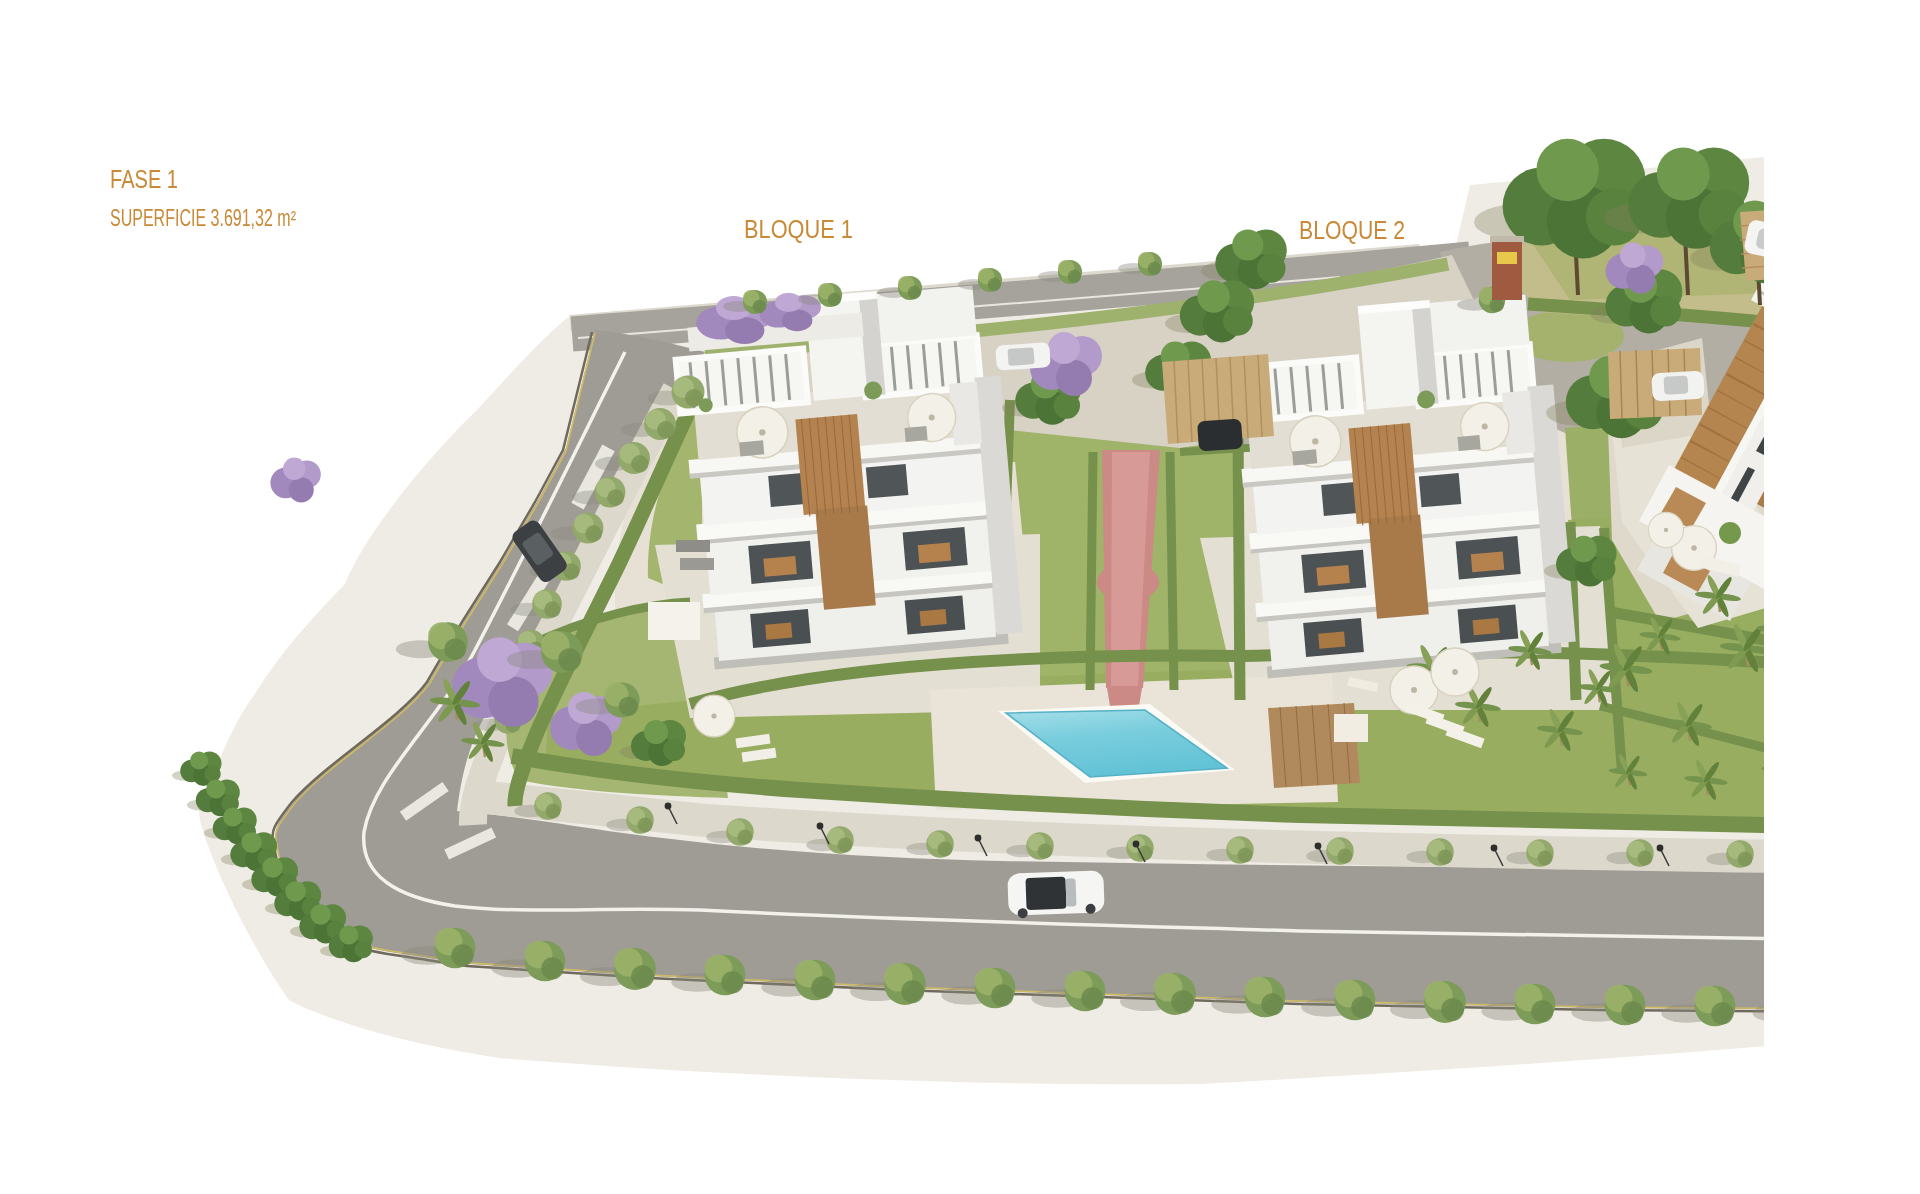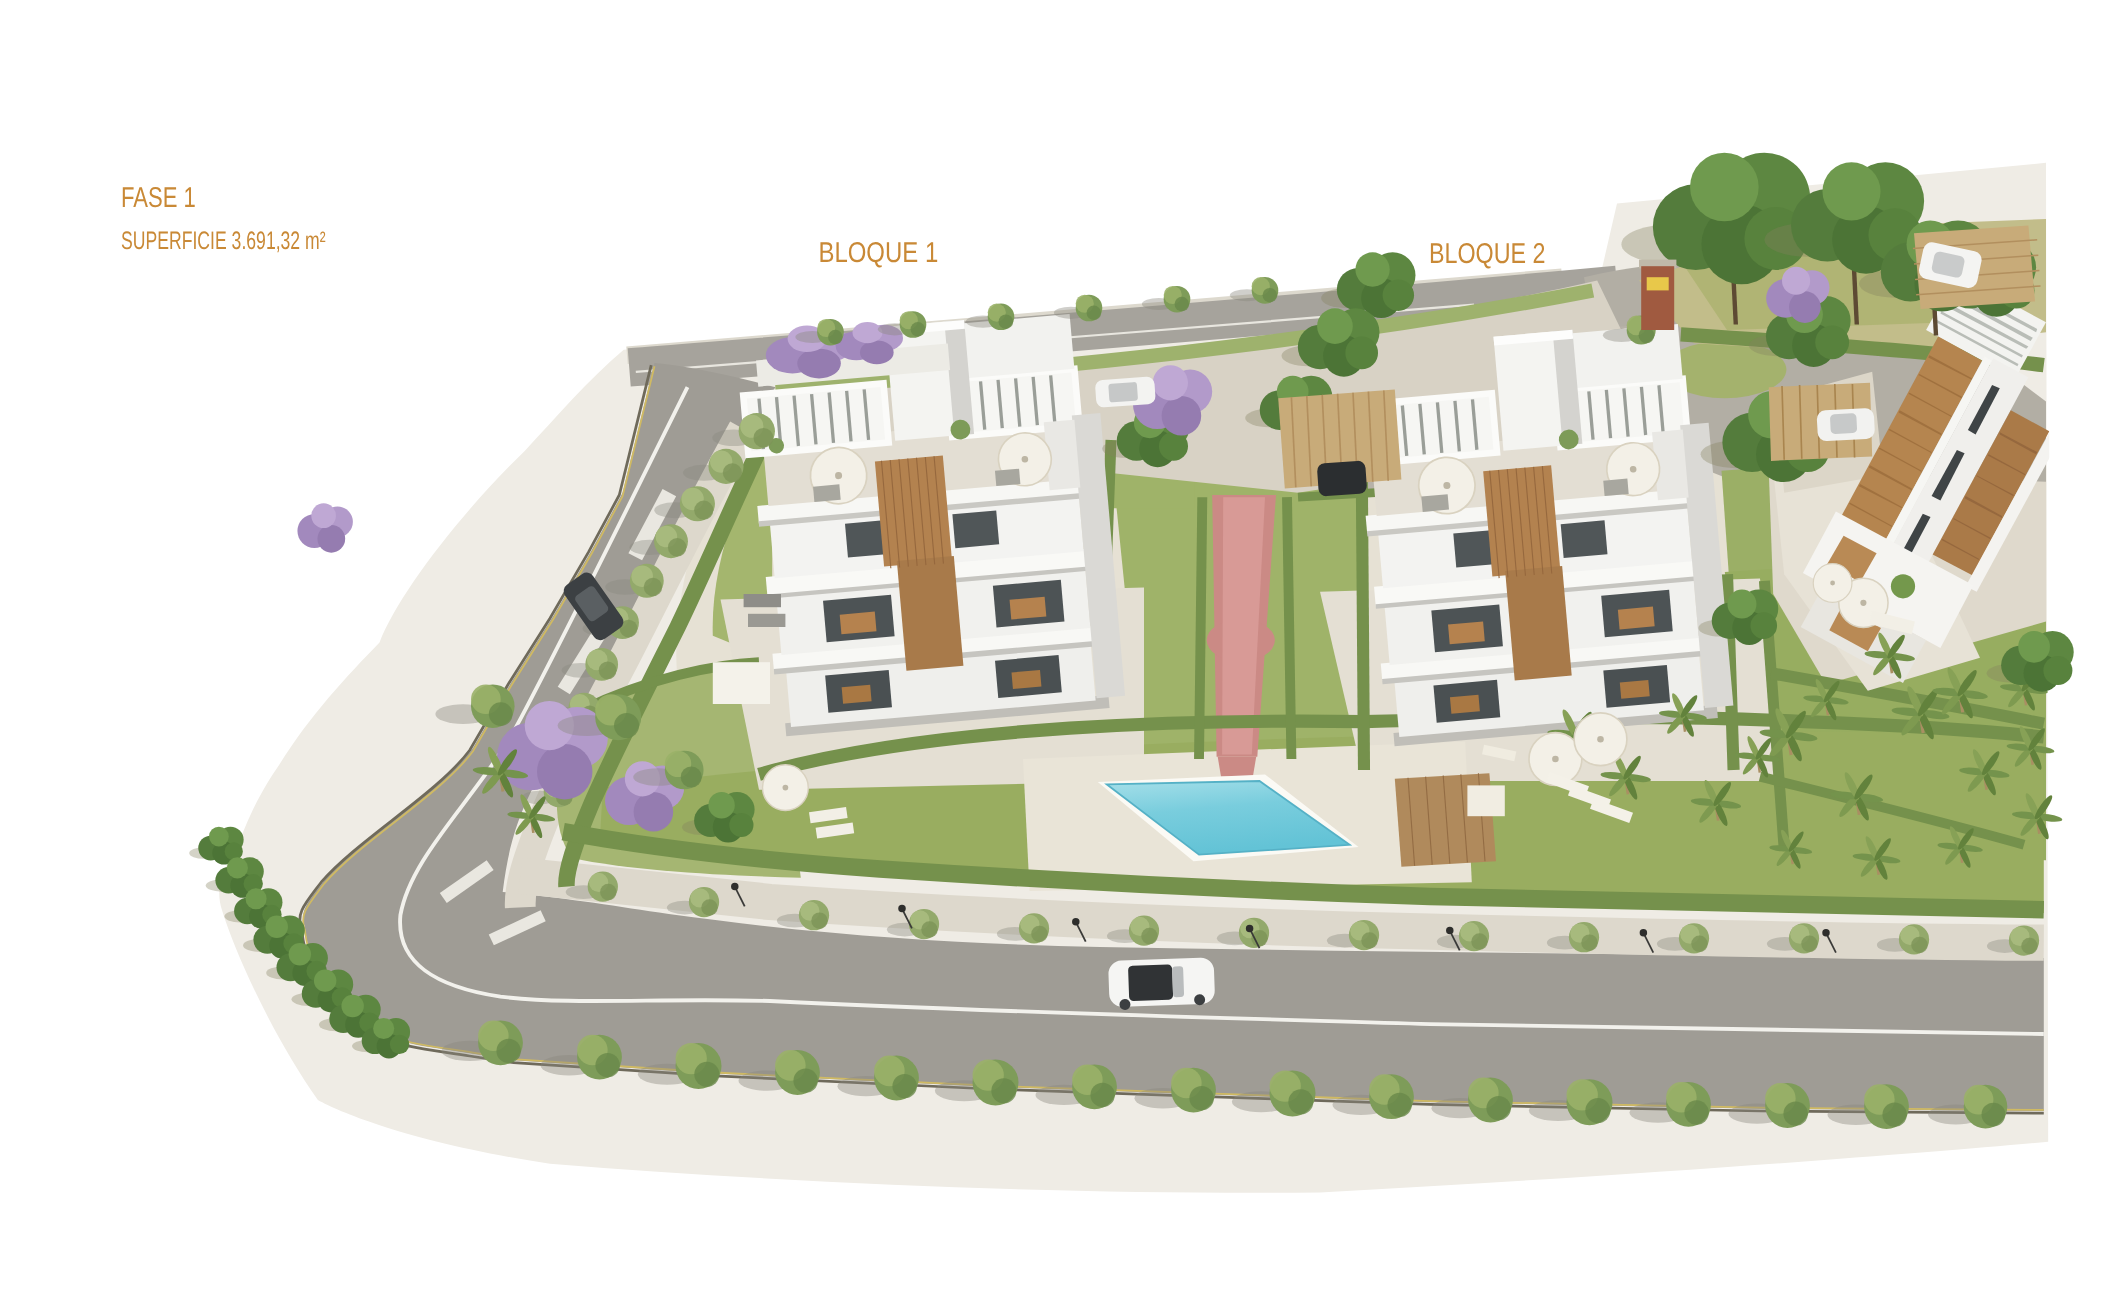--- a/index.html
+++ b/index.html
@@ -1,16 +1,16 @@
 <!DOCTYPE html>
 <html><head>
 <meta charset="utf-8">
 <style>
 html,body{margin:0;padding:0;background:#fff;}
-#page{position:relative;width:1920px;height:1194px;overflow:hidden;background:#a21caf;
+#page{position:relative;width:1764px;height:1194px;overflow:hidden;background:#a21caf;
 font-family:"Liberation Sans",sans-serif;}
 </style>
 </head>
 <body>
 <div id="page">
 <svg width="1920" height="1194" viewBox="0 0 1920 1194" xmlns="http://www.w3.org/2000/svg">
 <defs>
 <linearGradient id="pool" x1="0" y1="0" x2="0.3" y2="1">
  <stop offset="0" stop-color="#a5dfe9"></stop>
  <stop offset="0.45" stop-color="#79cddd"></stop>

